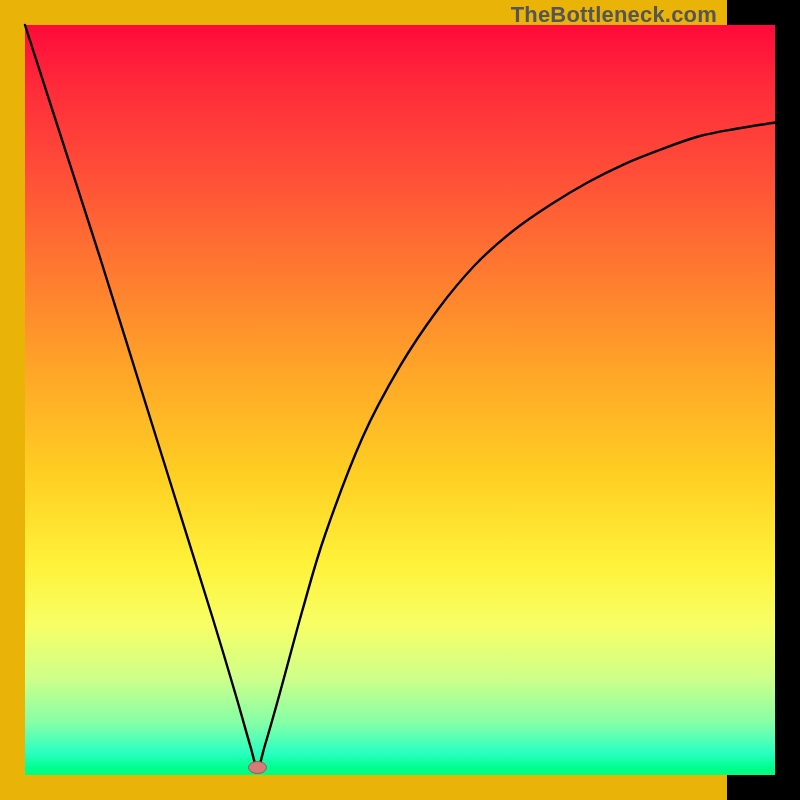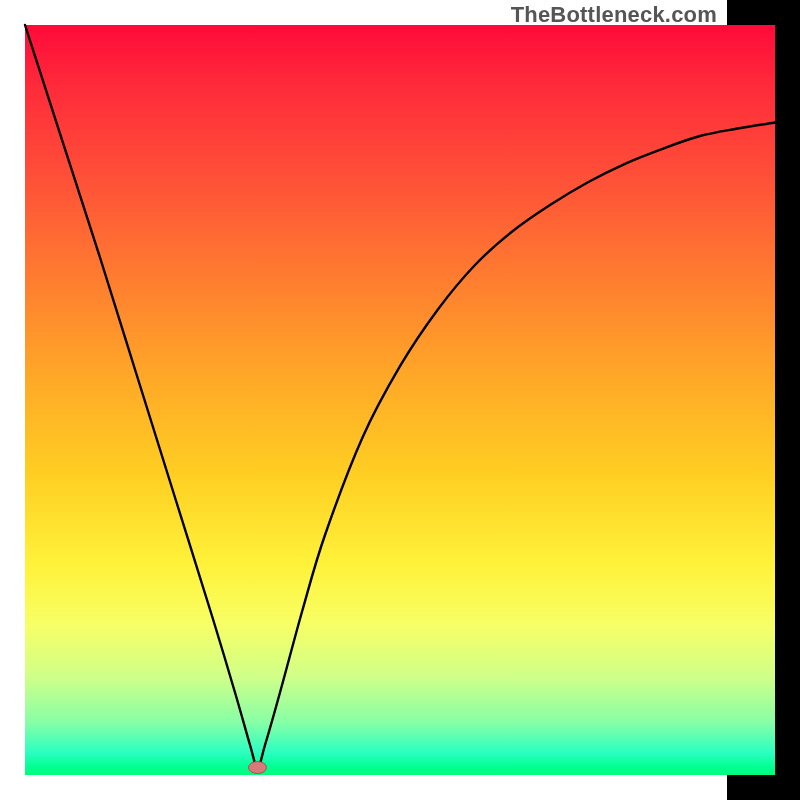--- a/index.html
+++ b/index.html
@@ -8,21 +8,21 @@
     width: 800px;
     height: 800px;
     background: #000;
     font-family: Arial, Helvetica, sans-serif;
     overflow: hidden;
   }
   .frame {
     position: relative;
     width: 727px;
     height: 800px;
-    background: #ffffff;
+    background: #eab308;
   }
   .watermark {
     position: absolute;
     top: 2px;
     right: 10px;
     color: #555;
     font-size: 22px;
     font-weight: 600;
     letter-spacing: 0.2px;
     user-select: none;

